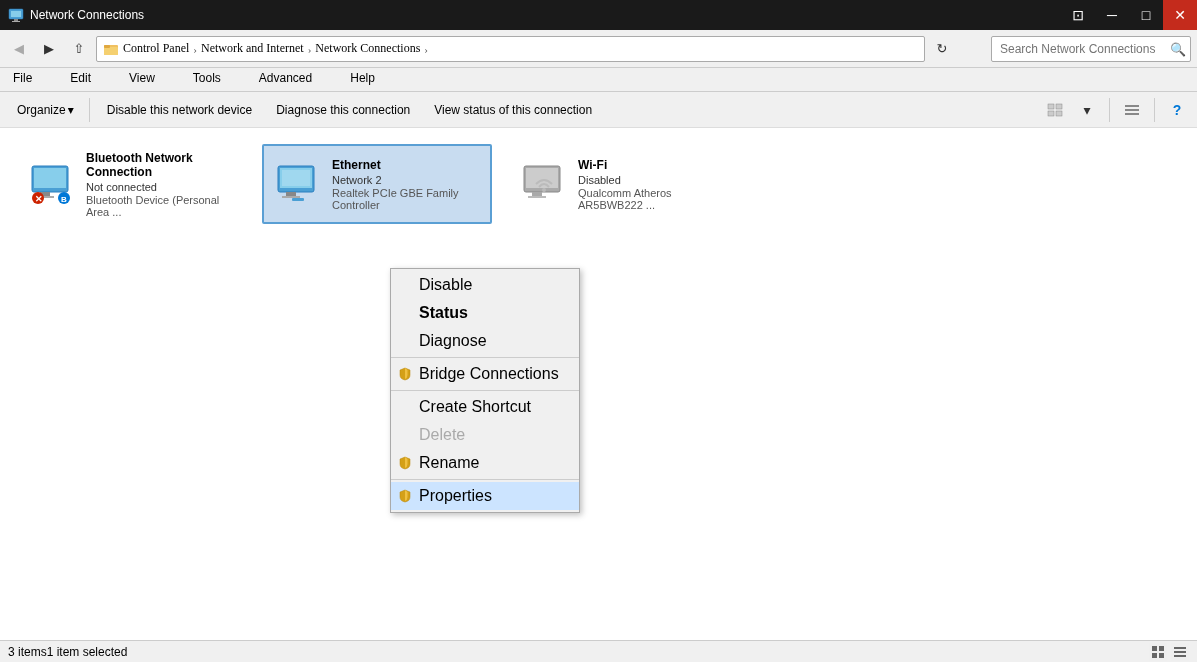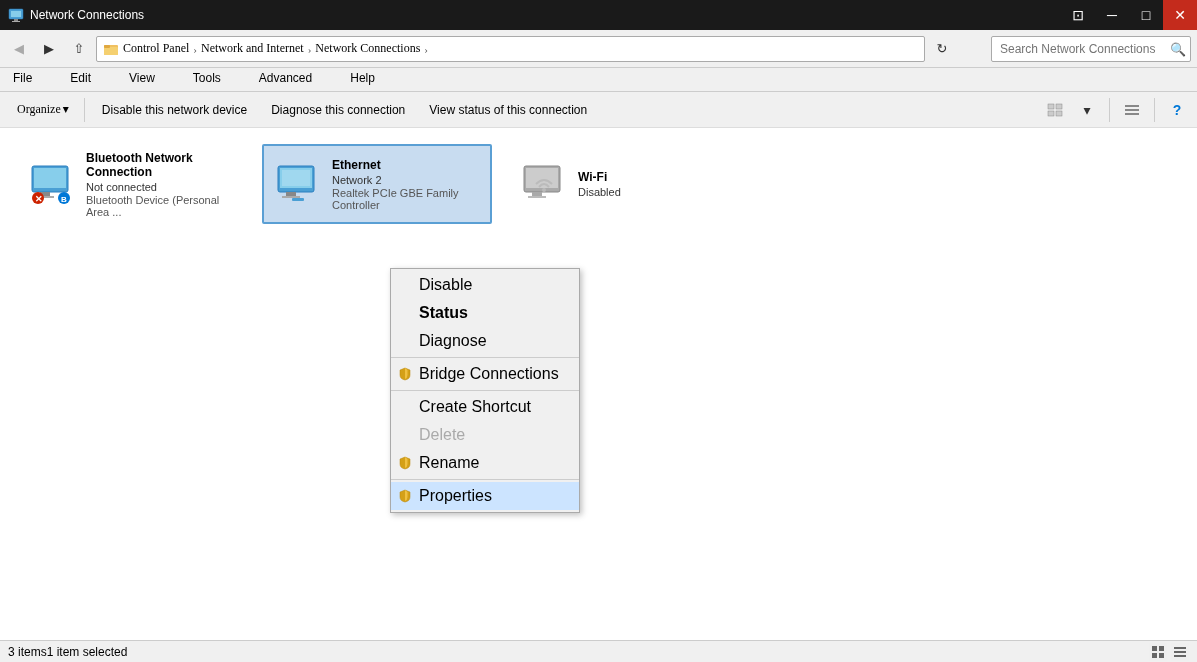--- a/index.html
+++ b/index.html
@@ -128,21 +128,21 @@
     .toolbar-separator { width: 1px; height: 24px; background: #ccc; margin: 0 4px; }
     .organize-btn {
       height: 30px;
       padding: 0 8px 0 10px;
       background: transparent;
       border: 1px solid transparent;
       border-radius: 2px;
       cursor: pointer;
       font-size: 12px;
       color: #000;
-      display: flex; align-items: center; gap: 2px; font-family: Liberation Serif, serif;
+      display: flex; align-items: center; gap: 2px;
     }
     .toolbar-right { margin-left: auto; display: flex; align-items: center; gap: 4px; }
     .view-btn {
       width: 28px; height: 28px;
       background: transparent; border: 1px solid transparent;
       border-radius: 2px; cursor: pointer;
       display: flex; align-items: center; justify-content: center;
       font-size: 14px; color: #333;
     }
     .help-btn {
@@ -399,20 +399,21 @@
         <rect x="8" y="36" width="18" height="2" fill="#bbb"></rect>
 
         <path d="M16 24 Q24 16 32 24" stroke="#bbb" stroke-width="2" fill="none"></path>
         <path d="M19 27 Q24 21 29 27" stroke="#bbb" stroke-width="2" fill="none"></path>
         <circle cx="24" cy="30" r="2" fill="#bbb"></circle>
       </svg>
     </div>
     <div class="network-text">
       <div class="network-name">Wi-Fi</div>
       <div class="network-status">Disabled</div>
+      <div class="network-driver">Qualcomm Atheros AR5BWB222 ...</div>
     </div>
   </div>
 
   <div class="context-menu">
     <div class="ctx-item">Disable</div>
     <div class="ctx-item bold">Status</div>
     <div class="ctx-item">Diagnose</div>
     <div class="ctx-separator"></div>
     <div class="ctx-item">
       <div class="ctx-shield">

